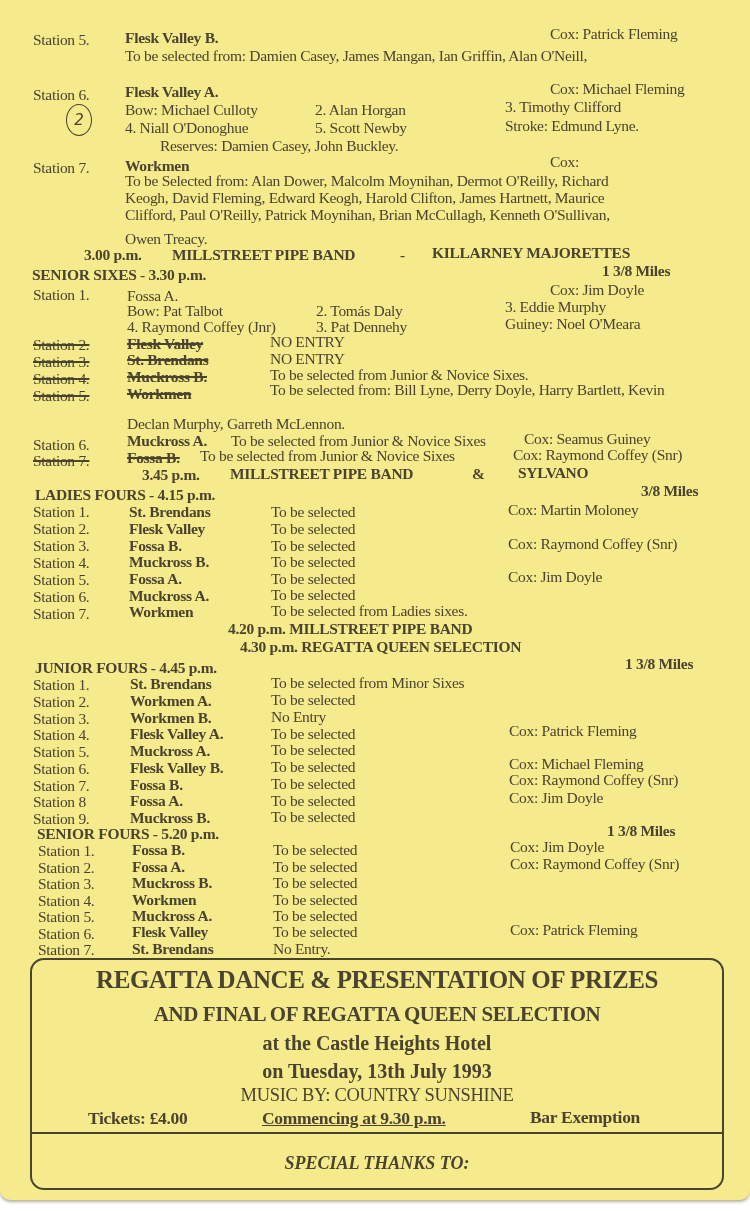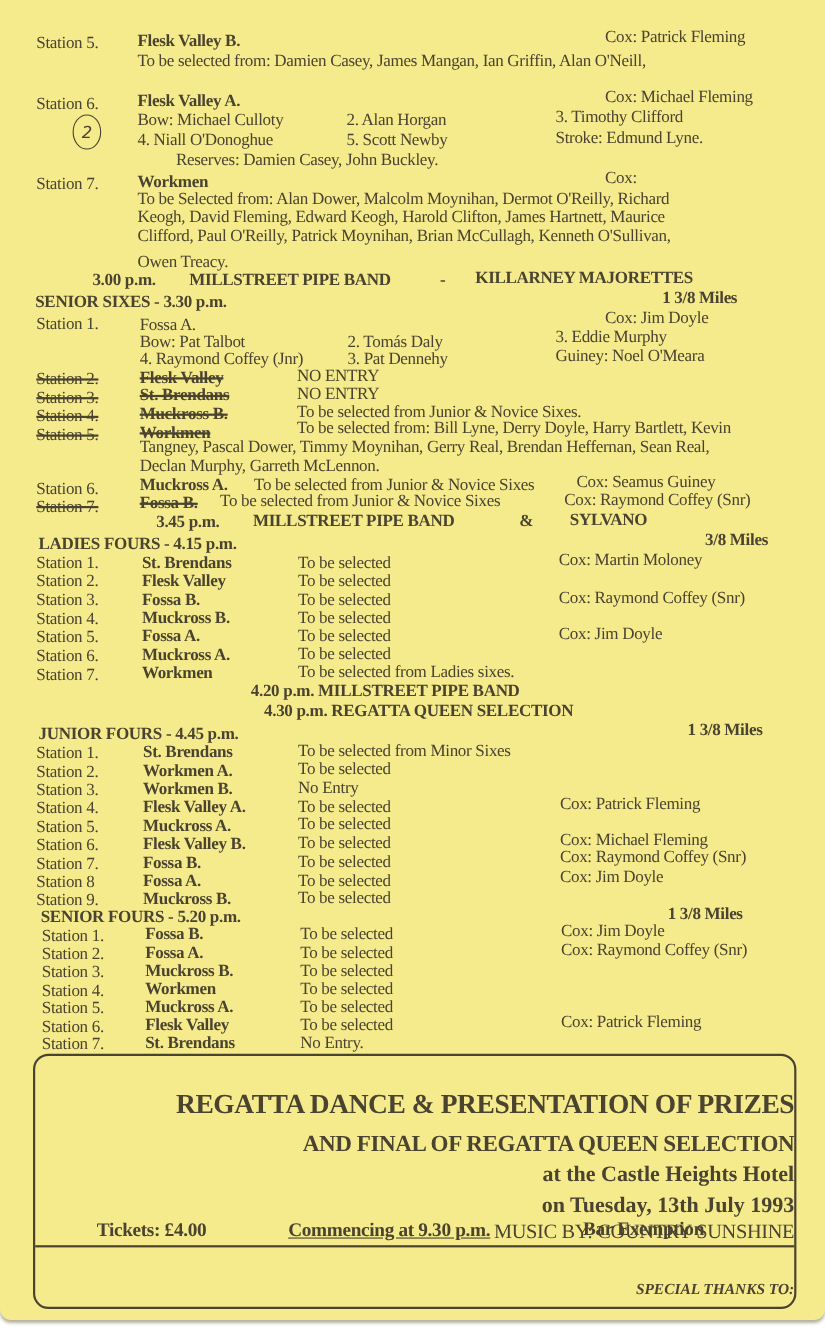--- a/index.html
+++ b/index.html
@@ -7,21 +7,21 @@
        font-family:"Liberation Serif","DejaVu Serif",serif;color:#4a4330;}
   .paper{position:absolute;left:0;top:0;width:750px;height:1200px;background:#f5ea8c;
          border-bottom-left-radius:10px;border-bottom-right-radius:10px;
          box-shadow:0 2px 3px rgba(90,80,40,.45);}
   .ln{position:absolute;font-size:15.5px;line-height:17px;white-space:nowrap;letter-spacing:-0.3px;}
   .b{font-weight:bold;}
   .st{position:absolute;left:33px;}
   .strike{text-decoration:line-through;text-decoration-thickness:1.5px;}
   .box{position:absolute;left:30px;top:958px;width:690px;height:228px;border:2.5px solid #4a4330;border-radius:14px;}
   .box .divider{position:absolute;left:0;right:0;top:172px;border-top:2px solid #4a4330;}
-  .btxt{position:absolute;left:0;width:100%;text-align:right;font-weight:bold;white-space:nowrap;margin-top:25px;}
+  .btxt{position:absolute;left:0;width:100%;text-align:center;font-weight:bold;white-space:nowrap;}
   .ital{font-style:italic;}
   .circle{position:absolute;left:66px;top:104px;width:24px;height:30px;border:1.6px solid #4a4330;border-radius:50%;
           font-family:"DejaVu Sans",sans-serif;font-size:15px;text-align:center;line-height:30px;font-style:italic;}
 </style>
 </head>
 <body>
 
 <div class="paper">
 
   <div class="ln st" style="top:31px;">Station 5.</div>
@@ -71,21 +71,20 @@
   <div class="ln" style="left:270px;top:333px;">NO ENTRY</div>
   <div class="ln st strike" style="top:353px;">Station 3.</div>
   <div class="ln b strike" style="left:127px;top:351px;">St. Brendans</div>
   <div class="ln" style="left:270px;top:350px;">NO ENTRY</div>
   <div class="ln st strike" style="top:370px;">Station 4.</div>
   <div class="ln b strike" style="left:127px;top:368px;">Muckross B.</div>
   <div class="ln" style="left:270px;top:366px;">To be selected from Junior &amp; Novice Sixes.</div>
   <div class="ln st strike" style="top:387px;">Station 5.</div>
   <div class="ln b strike" style="left:127px;top:385px;">Workmen</div>
   <div class="ln" style="left:270px;top:381px;">To be selected from:  Bill Lyne, Derry Doyle, Harry Bartlett, Kevin</div>
-  <div class="ln" style="left:127px;top:398px;">Tangney, Pascal Dower, Timmy Moynihan, Gerry Real, Brendan Heffernan, Sean Real,</div>
   <div class="ln" style="left:127px;top:415px;">Declan Murphy, Garreth McLennon.</div>
 
   <div class="ln st" style="top:436px;">Station 6.</div>
   <div class="ln b" style="left:127px;top:432px;">Muckross A.</div>
   <div class="ln" style="left:231px;top:432px;">To be selected from Junior &amp; Novice Sixes</div>
   <div class="ln" style="left:524px;top:430px;">Cox:  Seamus Guiney</div>
   <div class="ln st strike" style="top:452px;">Station 7.</div>
   <div class="ln b strike" style="left:127px;top:449px;">Fossa B.</div>
   <div class="ln" style="left:200px;top:447px;">To be selected from Junior &amp; Novice Sixes</div>
   <div class="ln" style="left:513px;top:446px;">Cox:  Raymond Coffey (Snr)</div>
@@ -195,15 +194,15 @@
   <div class="box">
     <div class="btxt" style="top:6px;font-size:25px;letter-spacing:-0.4px;">REGATTA DANCE &amp;  PRESENTATION OF PRIZES</div>
     <div class="btxt" style="top:42px;font-size:21px;letter-spacing:-0.4px;">AND FINAL OF REGATTA QUEEN SELECTION</div>
     <div class="btxt" style="top:72px;font-size:20px;">at the Castle Heights Hotel</div>
     <div class="btxt" style="top:100px;font-size:20px;">on Tuesday, 13th July 1993</div>
     <div class="btxt" style="top:125px;font-size:18.5px;font-weight:normal;letter-spacing:-0.3px;">MUSIC BY:  COUNTRY SUNSHINE</div>
     <div class="ln b" style="left:56px;top:150px;font-size:17.5px;">Tickets:  £4.00</div>
     <div class="ln b" style="left:230px;top:150px;font-size:17.5px;text-decoration:underline;">Commencing at 9.30 p.m.</div>
     <div class="ln b" style="left:498px;top:149px;font-size:17.5px;">Bar Exemption</div>
     <div class="divider"></div>
-    <div class="btxt ital" style="top:180px;font-size:14px;">SPECIAL THANKS TO:</div>
+    <div class="btxt ital" style="top:193px;font-size:18px;">SPECIAL THANKS TO:</div>
   </div>
 </div>
 
 </body></html>

